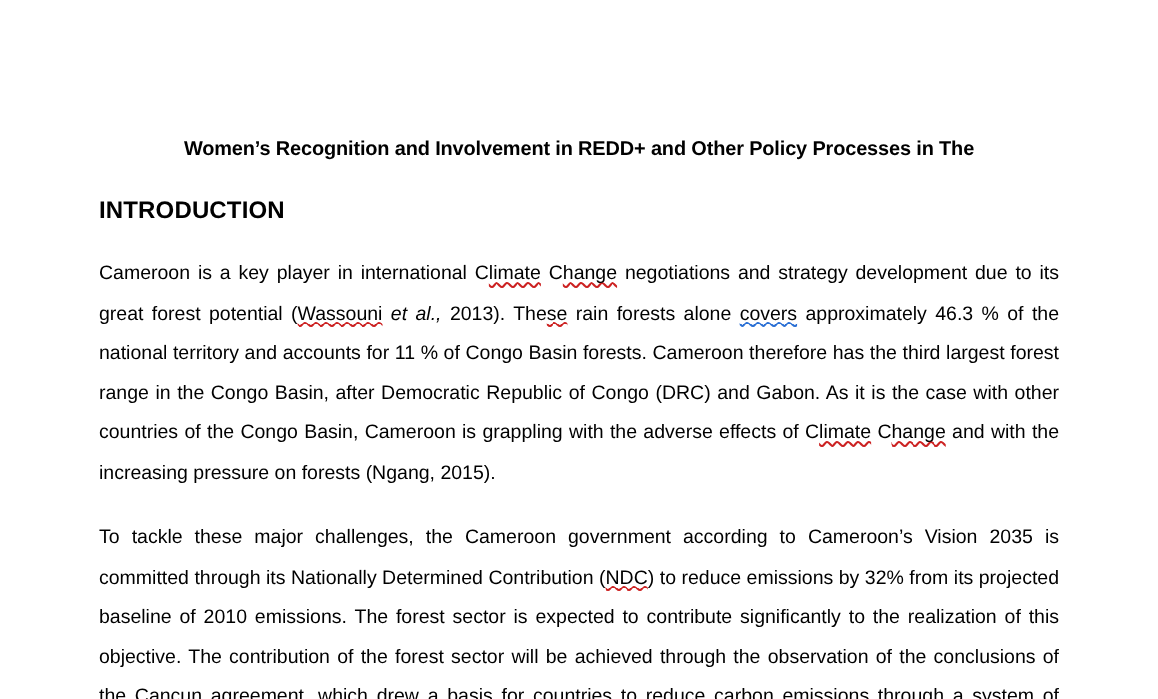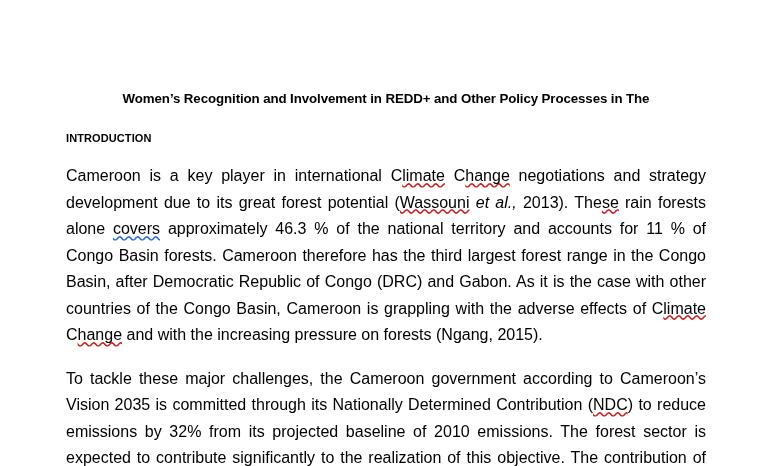--- a/index.html
+++ b/index.html
@@ -43,27 +43,27 @@
   }
   .grammar {
     text-decoration: underline;
     text-decoration-color: #2a6fd4;
     text-decoration-style: wavy;
     text-decoration-skip-ink: none;
     text-underline-offset: 1px;
   }
   .section-heading {
     margin: 23px 0 0 0;
-    font-size: 11px;
+    font-size: 16px;
     font-weight: bold;
     letter-spacing: 0.1px;
   }
   .body-par {
     margin: 17px 0 0 0;
-    font-size: 16px;
+    font-size: 13px;
     line-height: 26.5px;
     text-align: justify;
     text-justify: inter-word;
   }
   .body-par:first-of-type {
     margin-top: 19px;
   }
   em {
     font-style: italic;
   }

